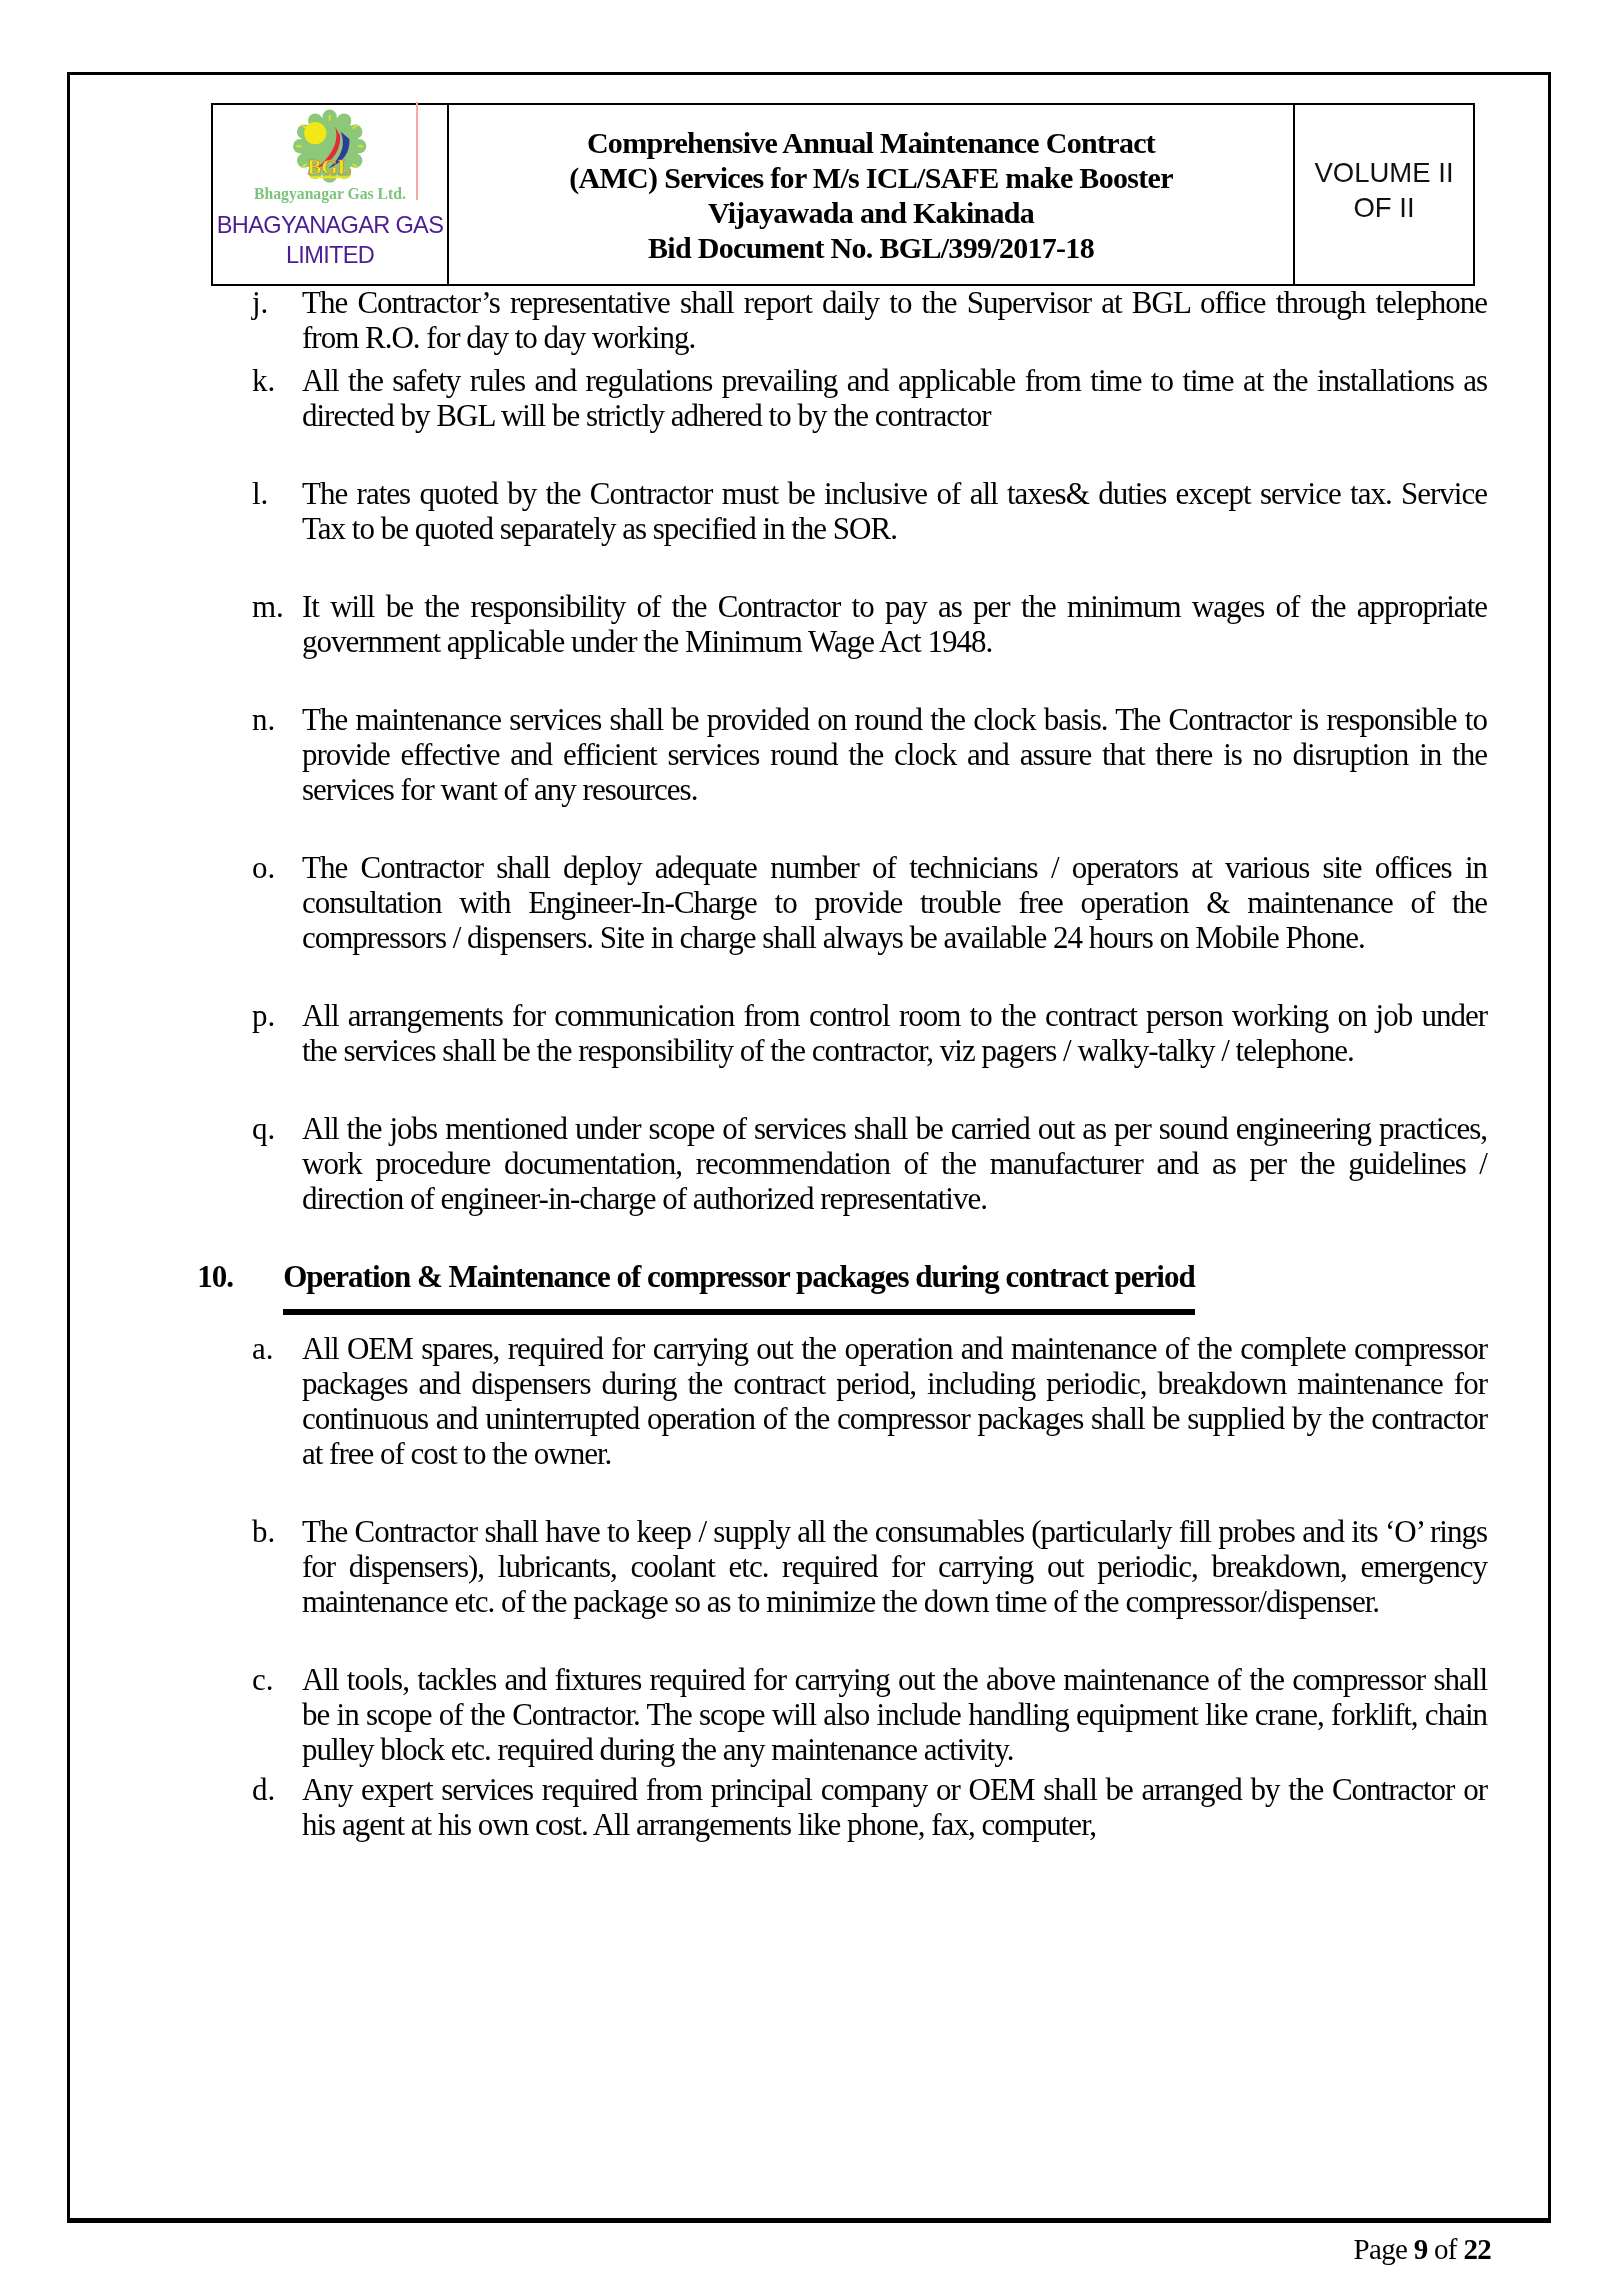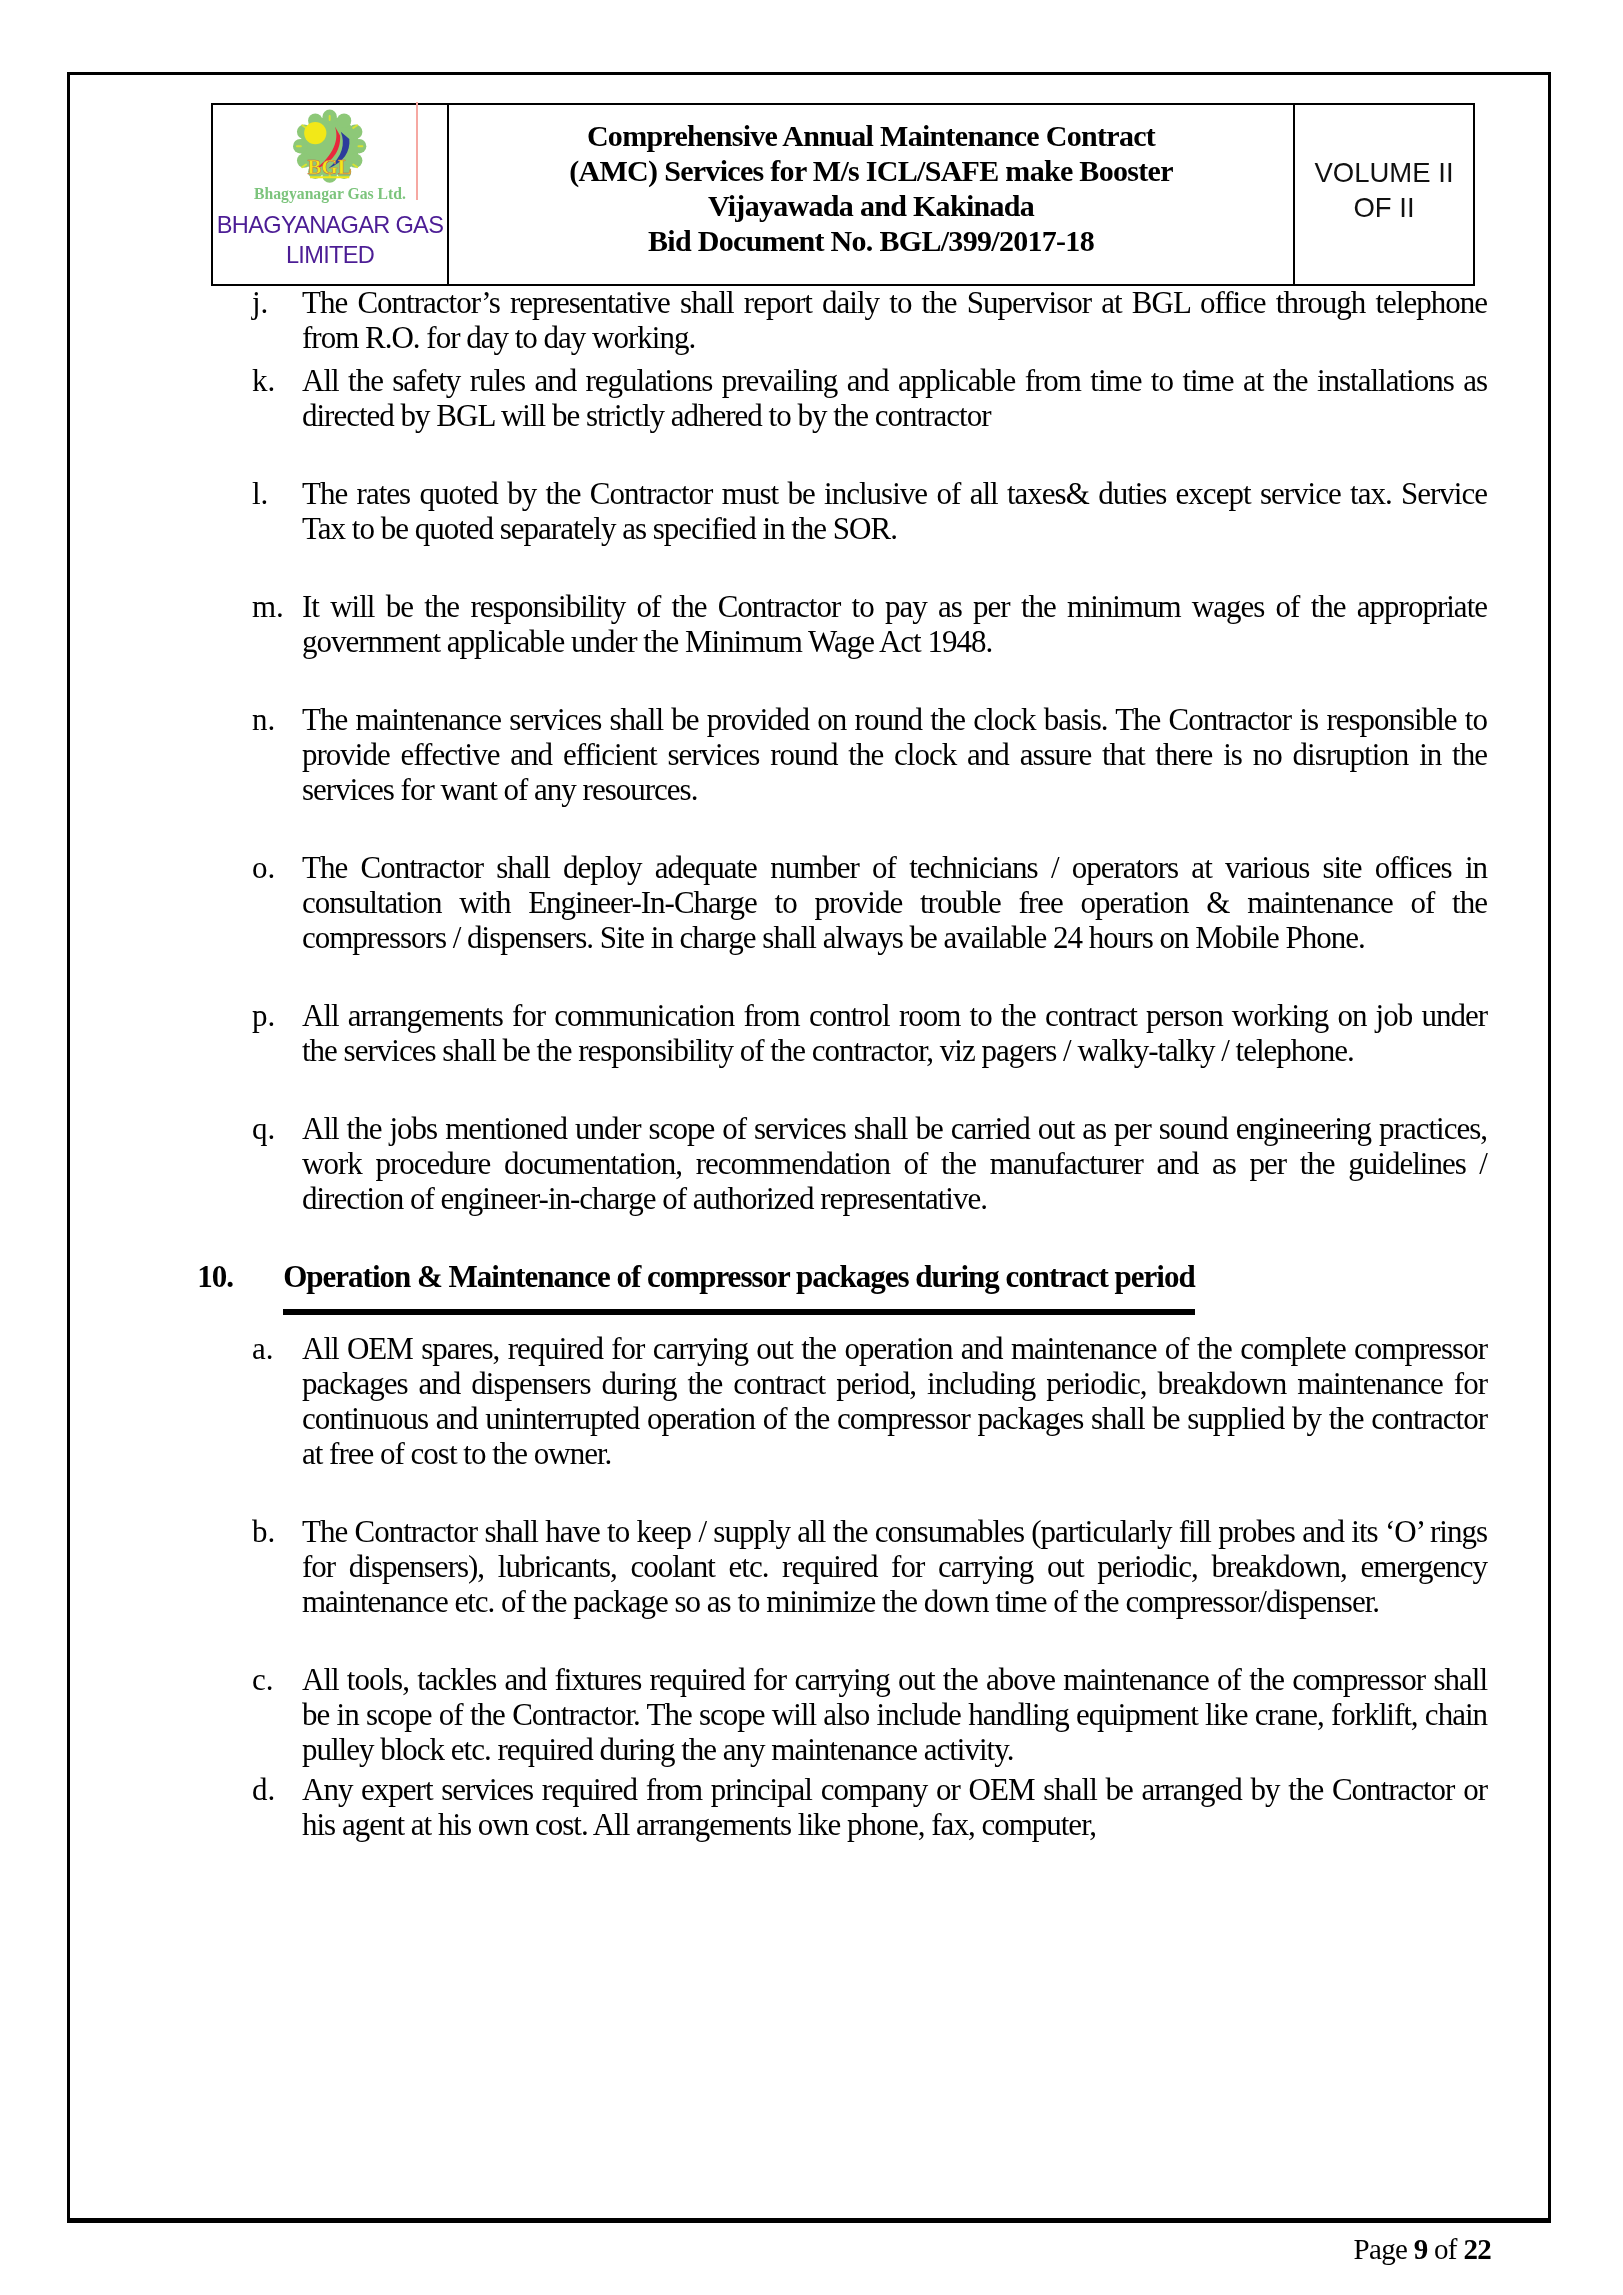--- a/index.html
+++ b/index.html
@@ -6,21 +6,21 @@
   .page{position:relative;width:1623px;height:2295px;background:#ffffff;overflow:hidden;
         font-family:"Liberation Serif", serif;color:#000;}
   .frame{position:absolute;left:67px;top:72px;width:1484px;height:2151px;
          border:3.3px solid #000;border-bottom-width:5.9px;box-sizing:border-box;}
   
   .hdr{position:absolute;left:211px;top:103px;width:1264px;height:183px;
        border:2.6px solid #000;box-sizing:border-box;display:flex;background:#fff;}
   .cell{box-sizing:border-box;}
   .cell-logo{width:236px;border-right:2.6px solid #000;position:relative;
              display:flex;flex-direction:column;align-items:center;}
-  .cell-title{flex:1;border-right:2.6px solid #000;text-align:center;padding-top:13px;}
+  .cell-title{flex:1;border-right:2.6px solid #000;text-align:center;padding-top:20px;}
   .cell-vol{width:178px;display:flex;flex-direction:column;justify-content:center;
             align-items:center;transform:translateY(-5.2px);}
   .title-line{font-weight:bold;font-size:30px;line-height:35px;letter-spacing:-0.7px;}
   .vol-line{font-family:"Liberation Sans", sans-serif;font-size:27.5px;line-height:35px;color:#111;}
   .logo-caption{font-size:15.7px;font-weight:bold;color:#7cc47c;line-height:17px;margin-top:-1.3px;}
   .company{font-family:"Liberation Sans", sans-serif;font-size:23.6px;line-height:29.4px;
            color:#4c1d95;text-align:center;margin-top:9.2px;letter-spacing:-0.7px;}
   .pinkline{position:absolute;left:203px;top:-2.6px;width:2px;height:98px;background:#f6a8a2;}
   
   .bodyblock{position:absolute;left:252px;top:285px;width:1235px;

